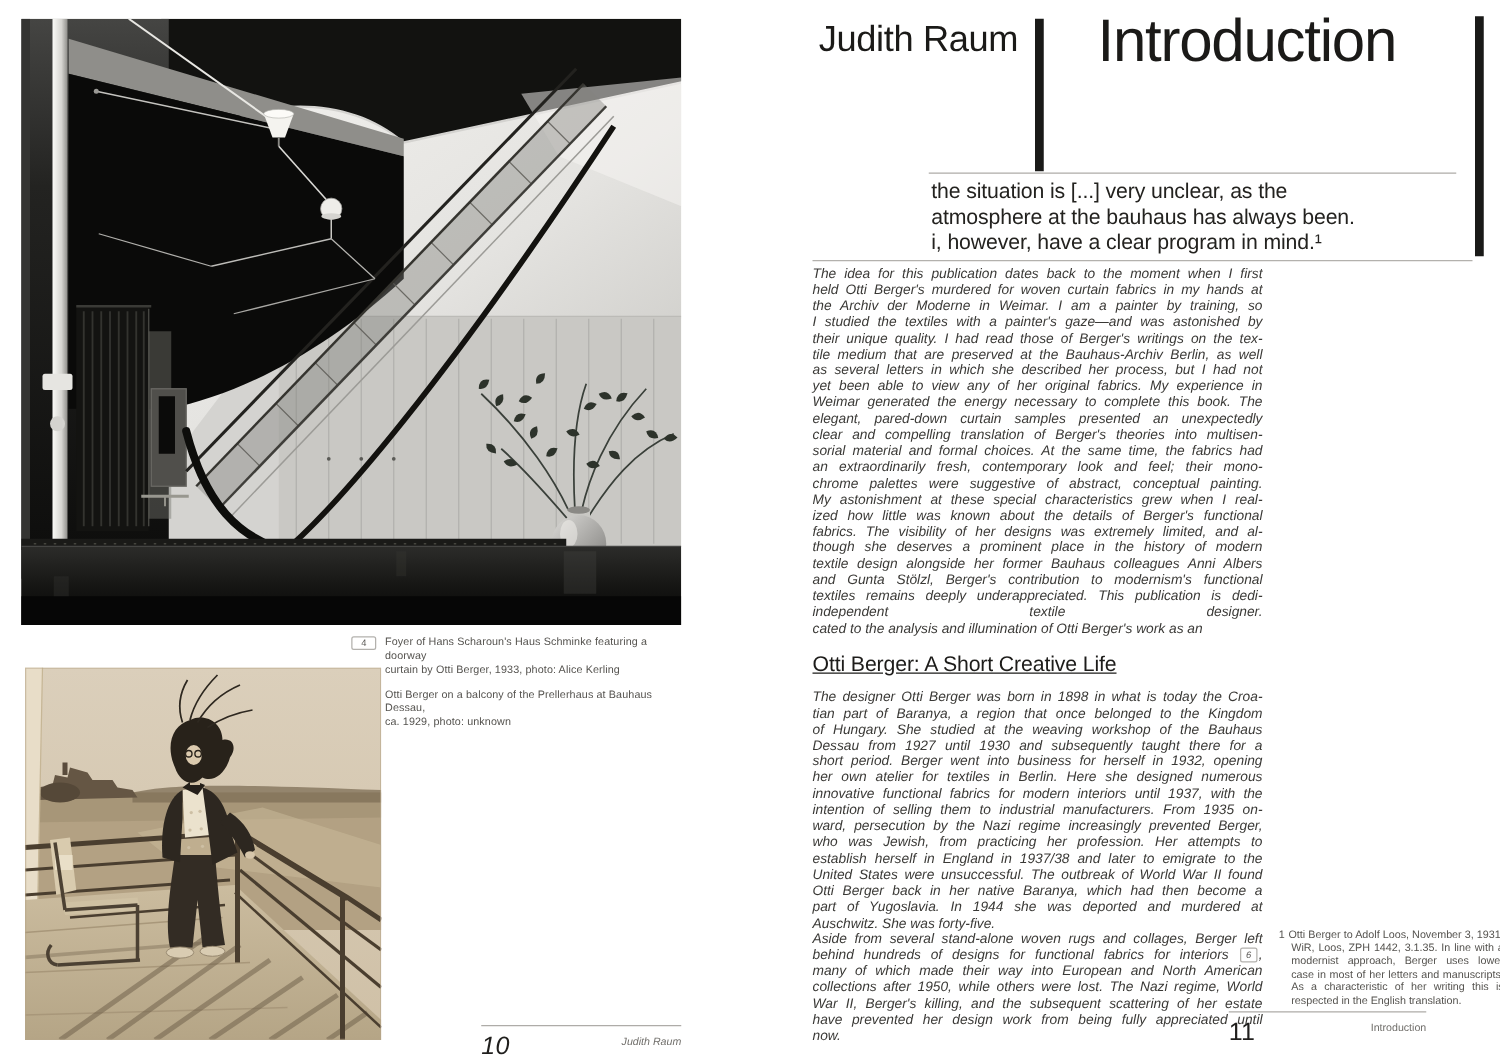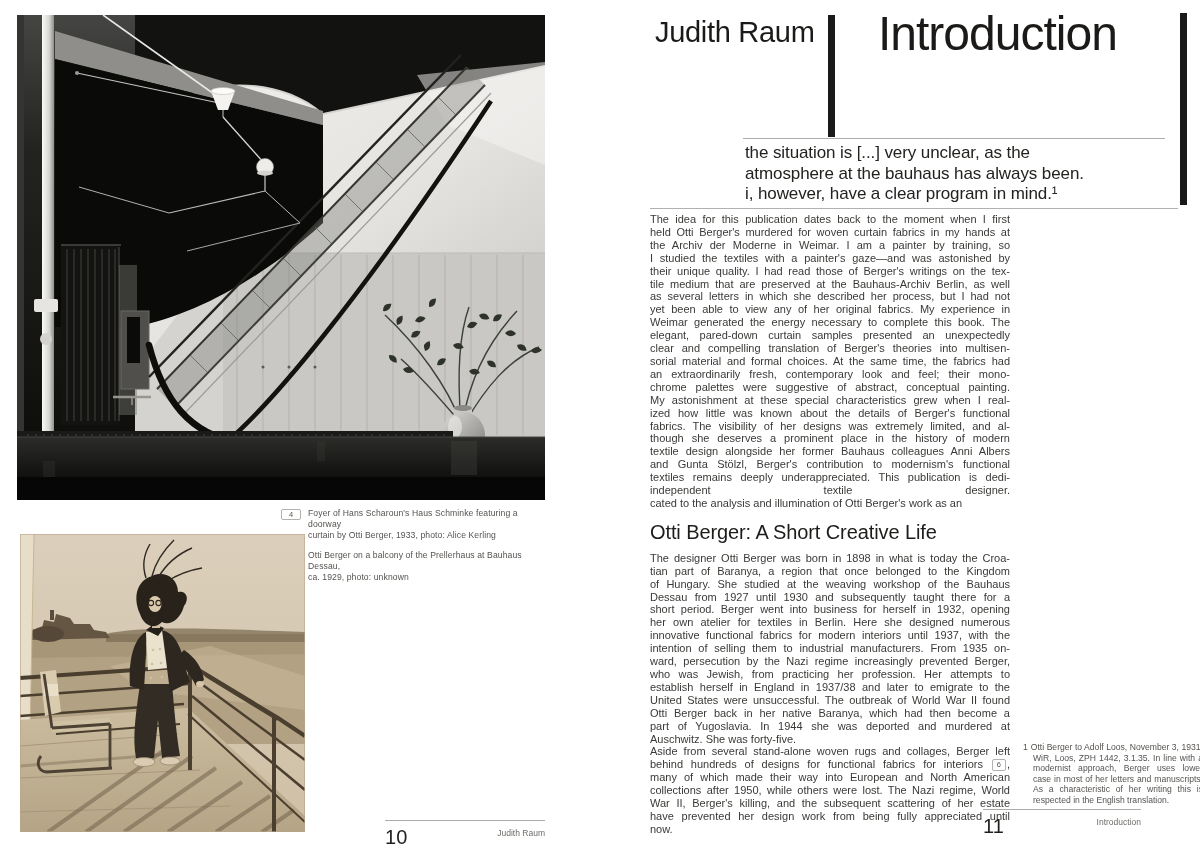--- a/index.html
+++ b/index.html
@@ -18,40 +18,40 @@
   .captions{left:281px;top:508px;width:268px;}
   .caption-row{display:flex;align-items:flex-start;margin-bottom:9px;}
   .cap-box{
     flex:0 0 auto;display:inline-block;min-width:14px;text-align:center;
     border:1px solid #b3b1ad;border-radius:2px;background:#fff;
     font-size:7.5px;line-height:9px;color:#5a5855;padding:0 2px;margin-right:7px;margin-top:1px;
   }
   .cap-text{font-size:8.6px;line-height:11px;color:#55534f;letter-spacing:0.1px;}
 
   .footer-block{width:160px;}
-  .footer-left{left:385px;top:820px;}
+  .footer-left{left:385px;top:820px;font-style:italic;}
   .footer-right{left:983px;top:809px;width:158px;}
   .footer-rule{border-top:1px solid #aeaca8;height:0;}
   .pageno{display:inline-block;font-size:20px;color:#201f1d;margin-top:5px;letter-spacing:0.2px;}
   .runhead{position:absolute;right:0;top:8px;font-size:8.5px;color:#6f6d69;}
 
   
   .author{left:655px;top:16px;font-size:29px;color:#1b1a18;letter-spacing:-0.3px;}
   .bar-1{left:828px;top:15px;width:7px;height:122px;background:#1a1a18;}
   .bar-2{left:1180px;top:13px;width:7px;height:192px;background:#1a1a18;}
   .title{left:878px;top:6px;font-size:48px;color:#1b1a18;letter-spacing:-1px;}
 
   .epi-rule{left:743px;top:138px;width:422px;border-top:1px solid #aeaca8;height:0;}
   .epigraph{left:745px;top:143px;width:438px;font-size:17px;line-height:20.6px;color:#23221f;letter-spacing:-0.1px;}
 
   .body-rule{left:650px;top:208px;width:528px;border-top:1px solid #b3b1ad;height:0;}
   .body-col{left:650px;top:213px;width:360px;font-size:11px;line-height:12.9px;color:#3a3936;}
-  .para .tline{text-align:justify;text-align-last:justify;}
+  .para .tline{text-align:justify;text-align-last:justify;font-style:italic;}
   .para .tline:last-child{text-align-last:left;}
-  .section-heading{font-size:20px;line-height:22px;color:#1d1c1a;margin:11px 0 9px 0;letter-spacing:-0.1px;}
+  .section-heading{font-size:17px;line-height:22px;color:#1d1c1a;margin:11px 0 9px 0;letter-spacing:-0.1px;text-decoration:underline;}
   .inline-box{
     display:inline-block;border:1px solid #b3b1ad;border-radius:2px;background:#fff;
     font-size:7.5px;line-height:8px;padding:1px 4px;color:#5a5855;vertical-align:1px;margin:0 1px;
   }
 
   .footnote{left:1023px;top:742px;width:170px;font-size:8.6px;line-height:10.6px;color:#55534f;
     text-align:justify;padding-left:10px;text-indent:-10px;}
   .fn-num{margin-right:3px;}
 </style>
 </head>

